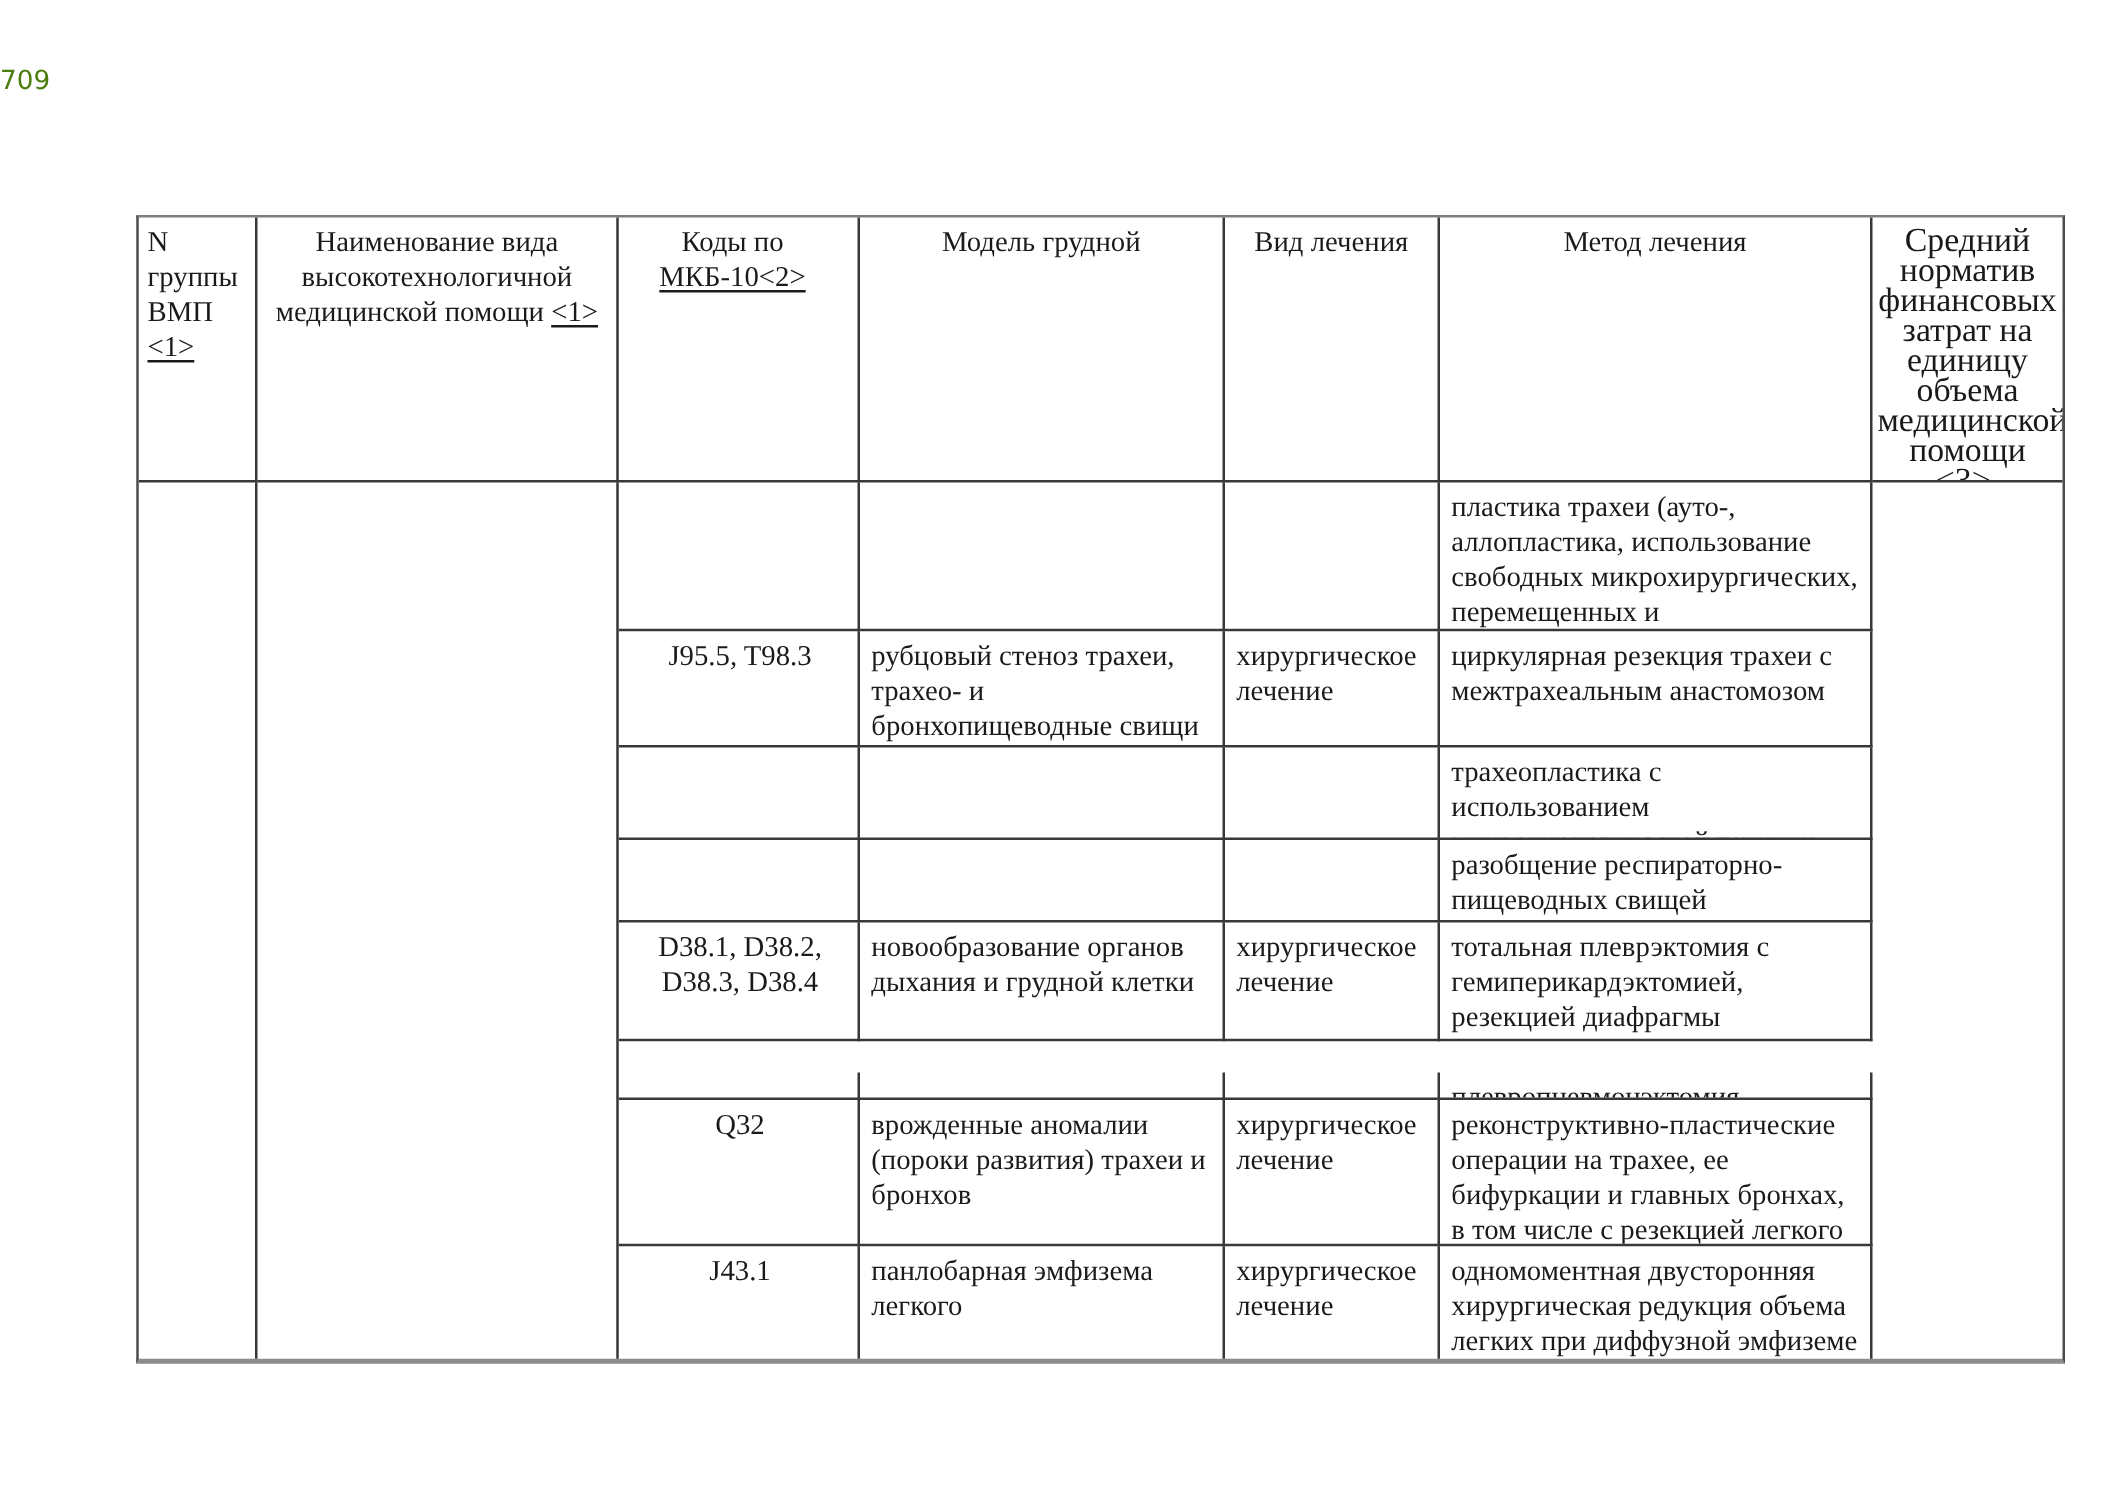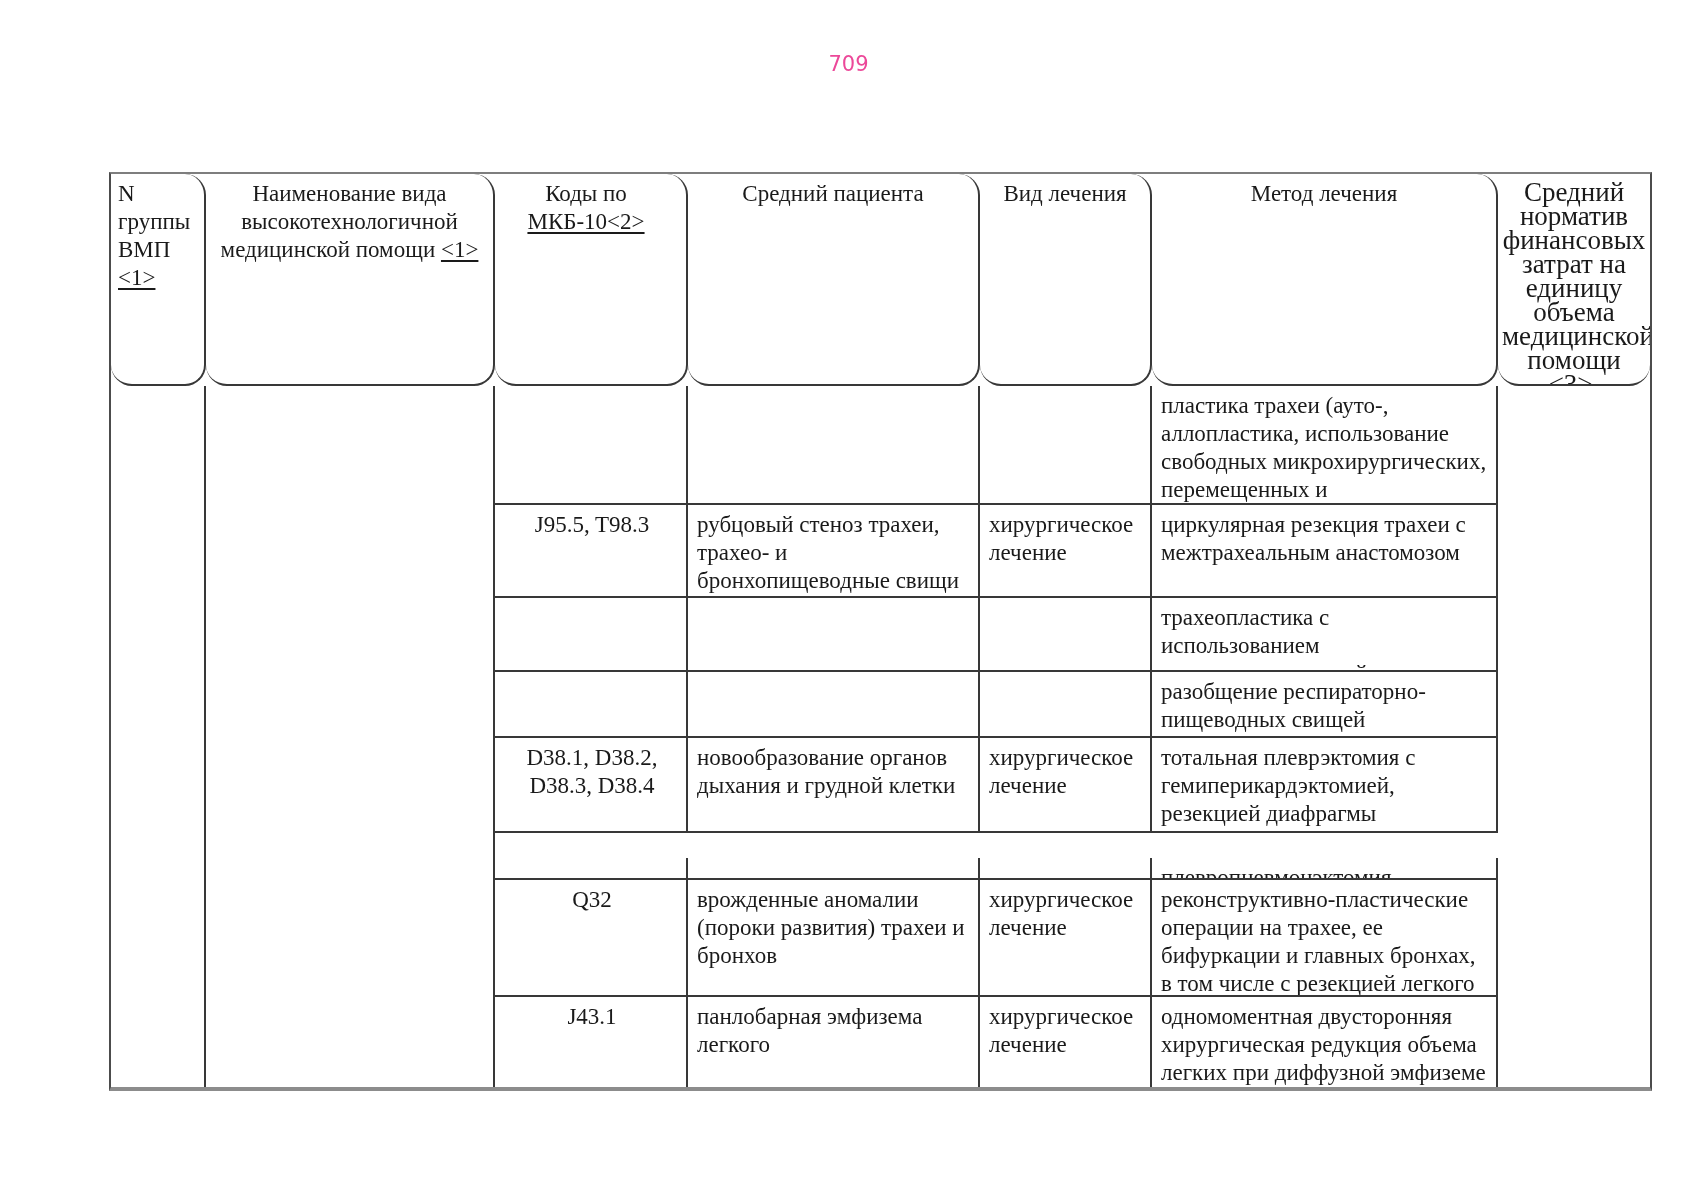--- a/index.html
+++ b/index.html
@@ -14,24 +14,23 @@
     background: #ffffff;
     overflow: hidden;
     font-family: "Liberation Serif", "DejaVu Serif", serif;
     color: #1a1a1a;
   }
   .page-number {
     position: absolute;
     top: 52px;
     left: 0;
     width: 1697px;
-    text-align: center;
     font-family: "DejaVu Sans", "Liberation Sans", sans-serif;
     font-size: 21px;
-    color: #ec4899;
+    color: #4d7c0f;
   }
   .vmp-table {
     position: absolute;
     left: 109px;
     top: 172px;
     width: 1543px;
     height: 919px;
     box-sizing: border-box;
     display: grid;
     grid-template-columns: 95px 289px 193px 292px 172px 346px 1fr;
@@ -44,21 +43,21 @@
   }
   .cell {
     box-sizing: border-box;
     padding: 6px 9px 0 9px;
     font-size: 23px;
     line-height: 28px;
     overflow: hidden;
     border-right: 2px solid #383838;
     border-bottom: 2px solid #383838;
   }
-  .hdr { white-space: pre-line; grid-row: 1; border-radius: 21px; }
+  .hdr { white-space: pre-line; grid-row: 1; }
   .center { text-align: center; }
   .hc1 { grid-column: 1; padding-left: 7px; padding-right: 4px; }
   .hc2 { grid-column: 2; }
   .hc3 { grid-column: 3; padding-left: 7px; padding-right: 16px; }
   .hc4 { grid-column: 4; }
   .hc5 { grid-column: 5; }
   .hc6 { grid-column: 6; }
   .hc7 { grid-column: 7; border-right: none; font-size: 27px; line-height: 24px; padding-left: 4px; padding-right: 4px; }
   .spanCol { grid-row: 2 / span 8; border-bottom: none; }
   .sc1 { grid-column: 1; }
@@ -89,21 +88,21 @@
   <div class="page-number">709</div>
 
   <div class="vmp-table">
 
     <div class="cell hdr hc1"><span>N группы
 ВМП </span><span class="ref-link">&lt;1&gt;</span></div>
     <div class="cell hdr hc2 center"><span>Наименование вида
 высокотехнологичной
 медицинской помощи </span><span class="ref-link">&lt;1&gt;</span></div>
     <div class="cell hdr hc3 center"><span>Коды по </span><span class="ref-link">МКБ-10&lt;2&gt;</span></div>
-    <div class="cell hdr hc4 center"><span>Средний пациента</span></div>
+    <div class="cell hdr hc4 center"><span>Модель грудной</span></div>
     <div class="cell hdr hc5 center"><span>Вид лечения</span></div>
     <div class="cell hdr hc6 center"><span>Метод лечения</span></div>
     <div class="cell hdr hc7 center"><span>Средний
 норматив
 финансовых
 затрат на
 единицу объема
 медицинской
 помощи </span><span class="ref-link">&lt;3&gt;</span><span>,
 рублей</span></div>

